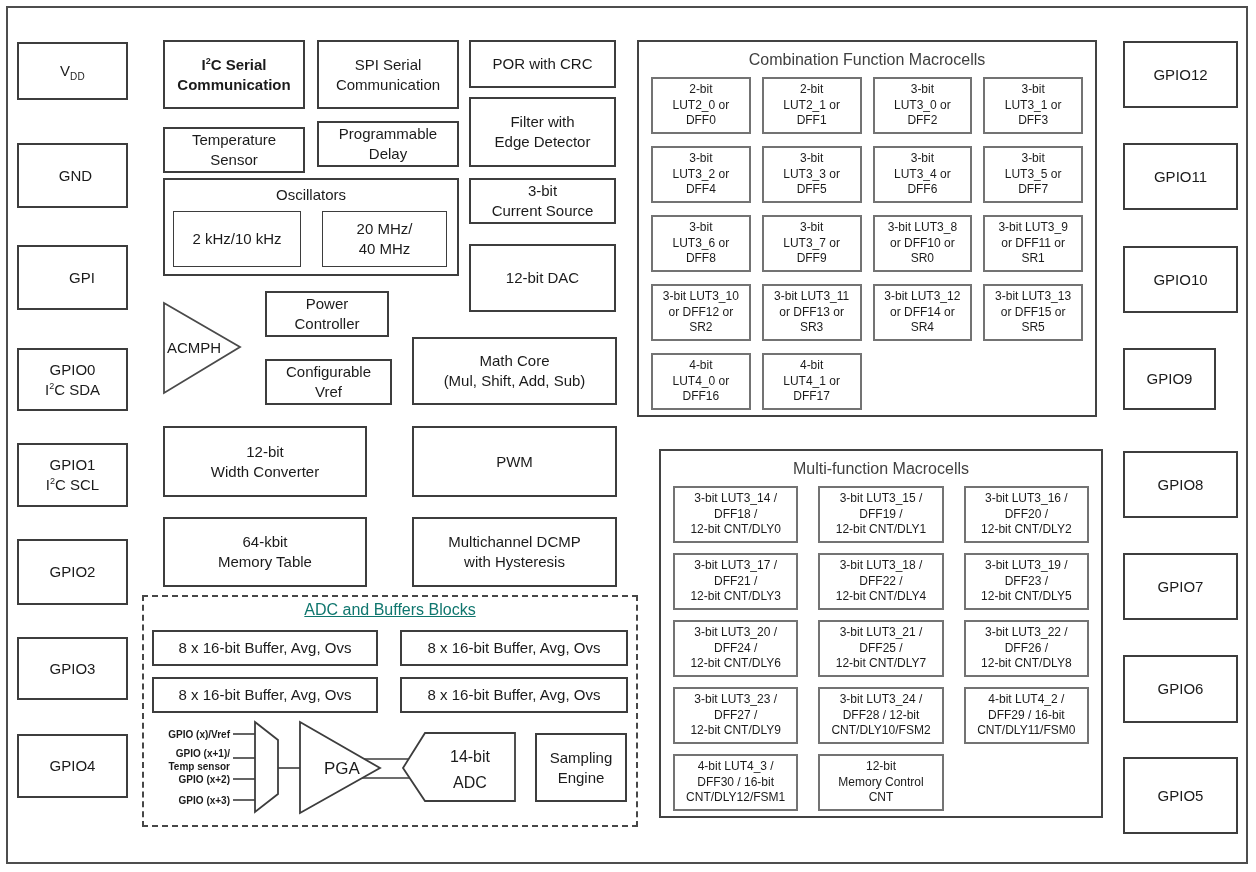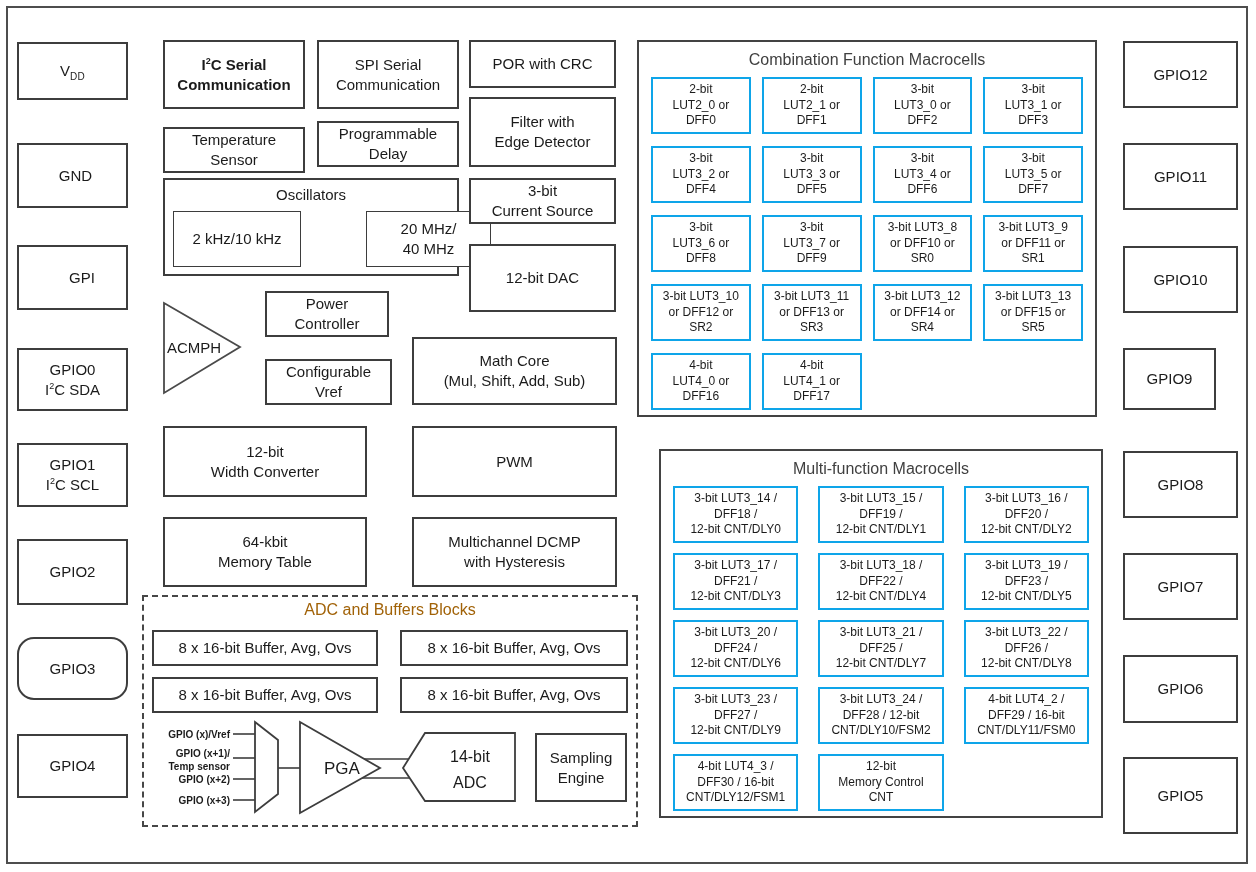--- a/index.html
+++ b/index.html
@@ -15,31 +15,31 @@
     position:absolute;box-sizing:border-box;border:2px solid #3d3d3d;background:#fff;
     display:flex;flex-direction:column;align-items:center;justify-content:center;
     text-align:center;font-size:15px;line-height:1.32;
   }
   .thin{border-width:1.5px;}
   .pin{font-size:15px;justify-content:center;}
   .dashed{
     position:absolute;box-sizing:border-box;border:2px dashed #474747;background:#fff;
   }
   .sec-title{
-    position:absolute;text-align:center;font-size:16px;color:#a16207;
+    position:absolute;text-align:center;font-size:16px;color:#0f766e;text-decoration:underline;
   }
   .grid-wrap{
     position:absolute;box-sizing:border-box;border:2px solid #434343;background:#fff;
     padding:7px 12px 7px 12px;
   }
   .grid-title{text-align:center;font-size:16px;margin:2px 0 8px 0;color:#404040;}
   .grid4{display:grid;grid-template-columns:repeat(4,1fr);gap:12px 11px;grid-auto-rows:57px;}
   .grid3{display:grid;grid-template-columns:repeat(3,1fr);gap:10px 20px;grid-auto-rows:57px;}
   .cell{
-    box-sizing:border-box;border:2px solid #0ea5e9;background:#fff;
+    box-sizing:border-box;border:2px solid #737373;background:#fff;
     display:flex;flex-direction:column;align-items:center;justify-content:center;
     text-align:center;font-size:12px;line-height:1.28;
   }
   sup{font-size:9px;line-height:0;}
   sub{font-size:10px;line-height:0;letter-spacing:.3px;}
   svg text{fill:#1b1b1b;}
 </style>
 </head>
 <body>
 
@@ -59,21 +59,21 @@
     <div>GPIO0</div>
     <div><span>I</span><sup>2</sup><span>C SDA</span></div>
   </div>
   <div class="box pin" style="left:17px;top:443px;width:111px;height:64px;">
     <div>GPIO1</div>
     <div><span>I</span><sup>2</sup><span>C SCL</span></div>
   </div>
   <div class="box pin" style="left:17px;top:539px;width:111px;height:66px;">
     <div>GPIO2</div>
   </div>
-  <div class="box pin" style="left:17px;top:637px;width:111px;height:63px;border-radius:17px;">
+  <div class="box pin" style="left:17px;top:637px;width:111px;height:63px;">
     <div>GPIO3</div>
   </div>
   <div class="box pin" style="left:17px;top:734px;width:111px;height:64px;">
     <div>GPIO4</div>
   </div>
 
   <div class="box pin" style="left:1123px;top:41px;width:115px;height:67px;">
       <div>GPIO12</div>
     </div>
   <div class="box pin" style="left:1123px;top:143px;width:115px;height:67px;">
@@ -121,21 +121,21 @@
     <div>Filter with</div>
     <div>Edge Detector</div>
   </div>
 
   <div class="box" style="left:163px;top:178px;width:296px;height:98px;justify-content:flex-start;padding-top:5px;">
     <div>Oscillators</div>
   </div>
   <div class="box thin" style="left:173px;top:211px;width:128px;height:56px;">
     <div>2 kHz/10 kHz</div>
   </div>
-  <div class="box thin" style="left:322px;top:211px;width:125px;height:56px;margin-left:44px;">
+  <div class="box thin" style="left:322px;top:211px;width:125px;height:56px;">
     <div>20 MHz/</div>
     <div>40 MHz</div>
   </div>
 
   <div class="box" style="left:469px;top:178px;width:147px;height:46px;">
     <div>3-bit</div>
     <div>Current Source</div>
   </div>
   <div class="box" style="left:469px;top:244px;width:147px;height:68px;">
     <div>12-bit DAC</div>

